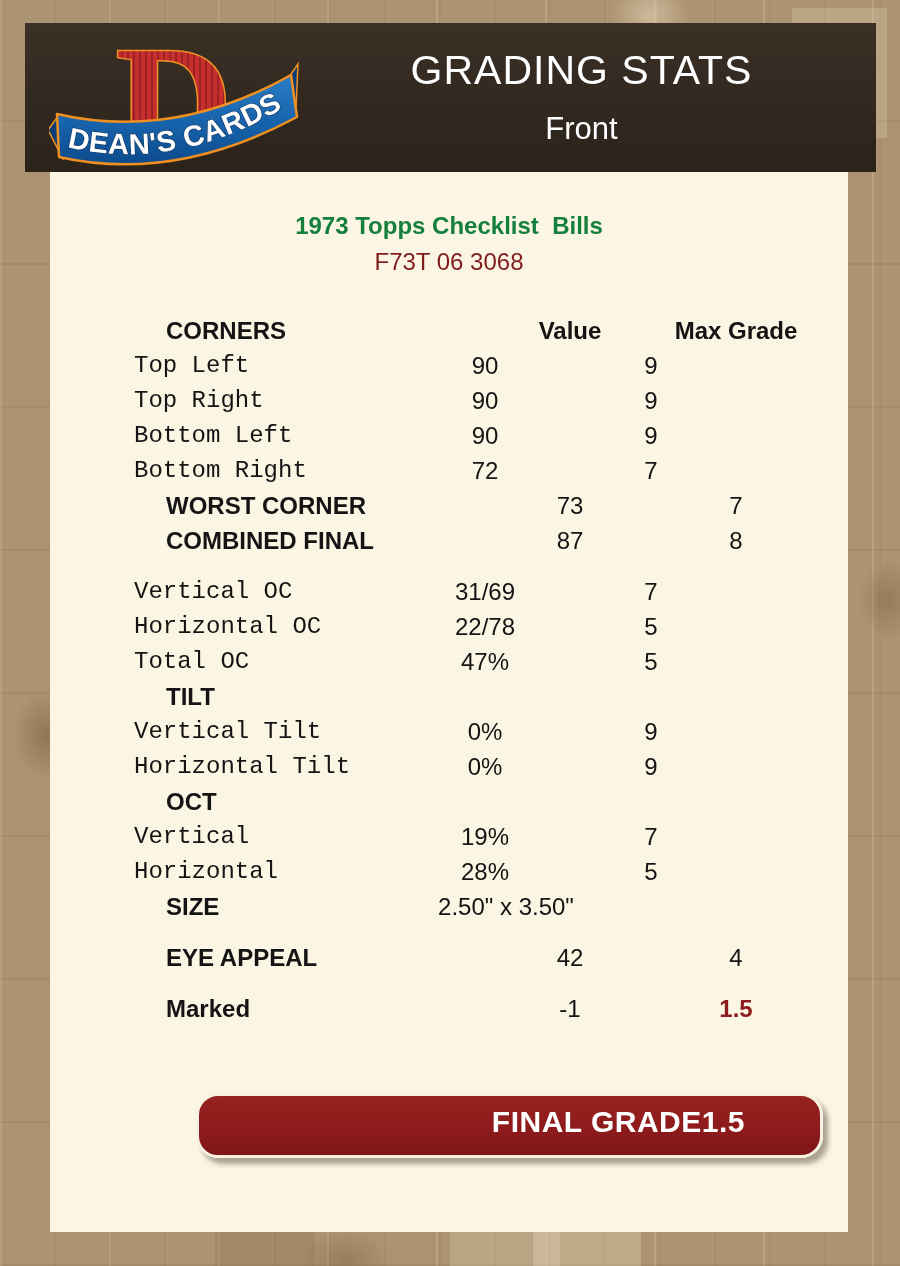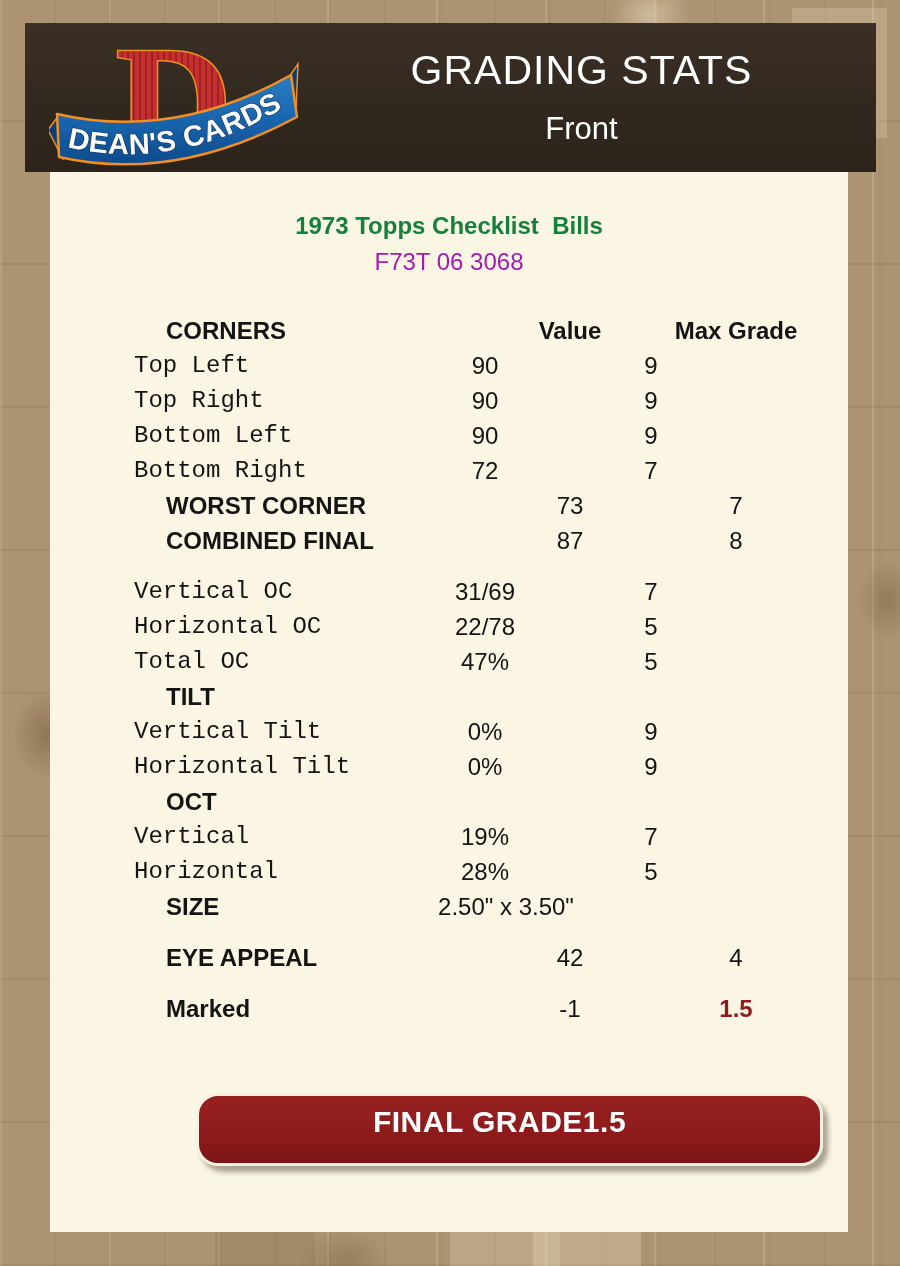--- a/index.html
+++ b/index.html
@@ -41,41 +41,41 @@
   .logo-wrap{width:258px;margin-left:20px;height:149px;display:flex;align-items:center;justify-content:center;}
   .header-text{flex:1;padding-right:16px;text-align:center;color:#fff;}
   .header-title{font-size:41px;line-height:48px;letter-spacing:1px;}
   .header-sub{font-size:31px;line-height:40px;margin-top:15px;}
   
   .panel{
     position:absolute;left:50px;top:172px;width:798px;height:1060px;
     background:#fbf5e3;
   }
   .card-title{margin-top:36px;text-align:center;font-size:24px;font-weight:bold;line-height:36px;color:#15803d;white-space:pre;}
-  .card-code{text-align:center;font-size:24px;line-height:36px;color:#a21caf;}
+  .card-code{text-align:center;font-size:24px;line-height:36px;color:#7f1d1d;}
   
   .grade-table{margin-top:33px;}
   .row{display:flex;line-height:35px;font-size:24px;color:#141414;}
   .row .c-label{width:310px;padding-left:116px;white-space:nowrap;}
   .row.item .c-label{width:257px;padding-left:84px;font-family:Liberation Mono, monospace;}
   .row .c-value{width:188px;text-align:center;white-space:nowrap;}
   .row .c-max{width:144px;text-align:center;white-space:nowrap;}
   .row.section .c-label{font-weight:bold;}
   .row.columns .c-label,.row.columns .c-value,.row.columns .c-max{font-weight:bold;}
   .row.gap{margin-top:16px;}
   .row.shift .c-value{transform:translateX(-64px);}
   .c-max.red{color:#8e1b1e;font-weight:bold;}
   
   .final-btn{
     position:absolute;left:146px;top:921px;width:491px;height:51px;
     background:linear-gradient(180deg,#96211f 0%,#8e1b1c 55%,#7e1517 100%);
     border:3px solid #f7f1e2;border-radius:22px;
     box-shadow:5px 6px 5px rgba(105,95,78,0.55);
-    display:flex;align-items:center;justify-content:center;
-    padding:0 75px 16px 55px;box-sizing:content-box;
+    display:flex;align-items:center;justify-content:flex-end;
+    padding:0 75px 8px 55px;box-sizing:content-box;
     color:#ffffff;font-weight:bold;font-size:30px;letter-spacing:0.5px;
     cursor:default;
   }
 </style>
 </head>
 <body>
 
 <div class="bg"></div>
 
 <div class="header">

